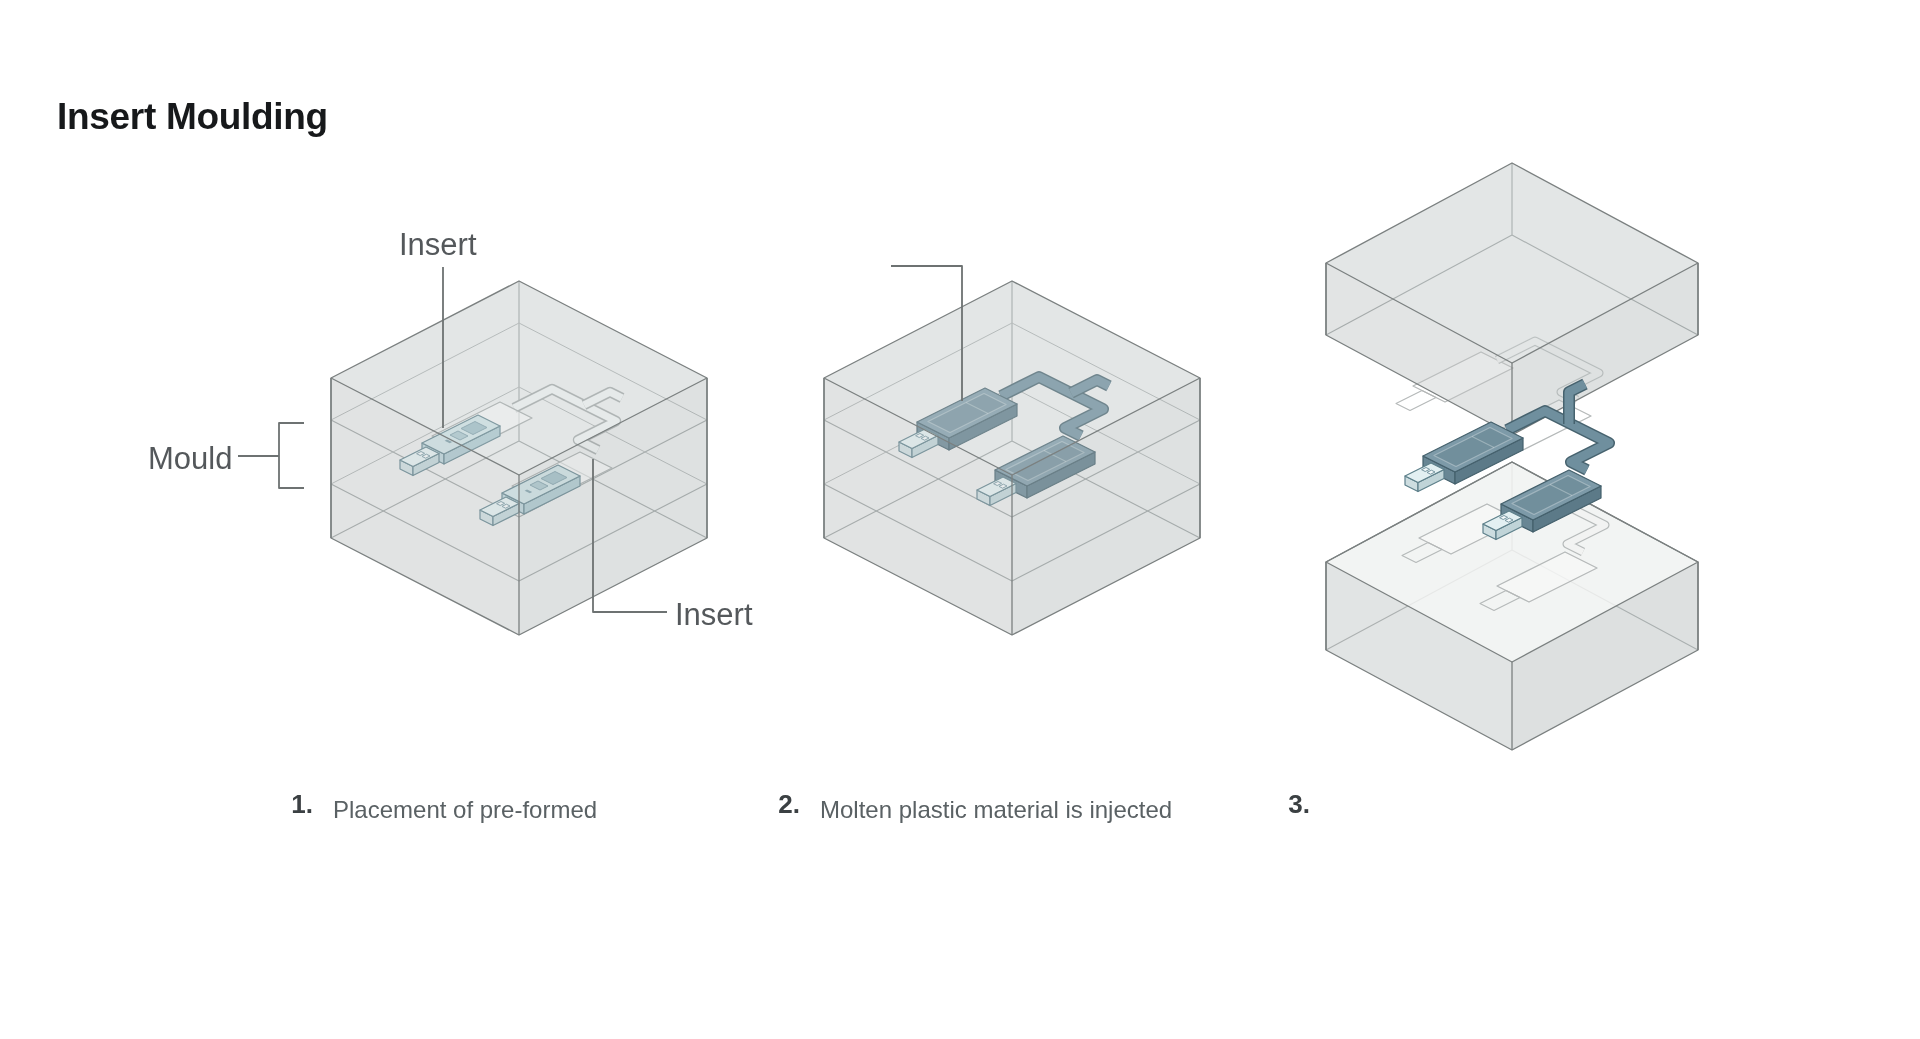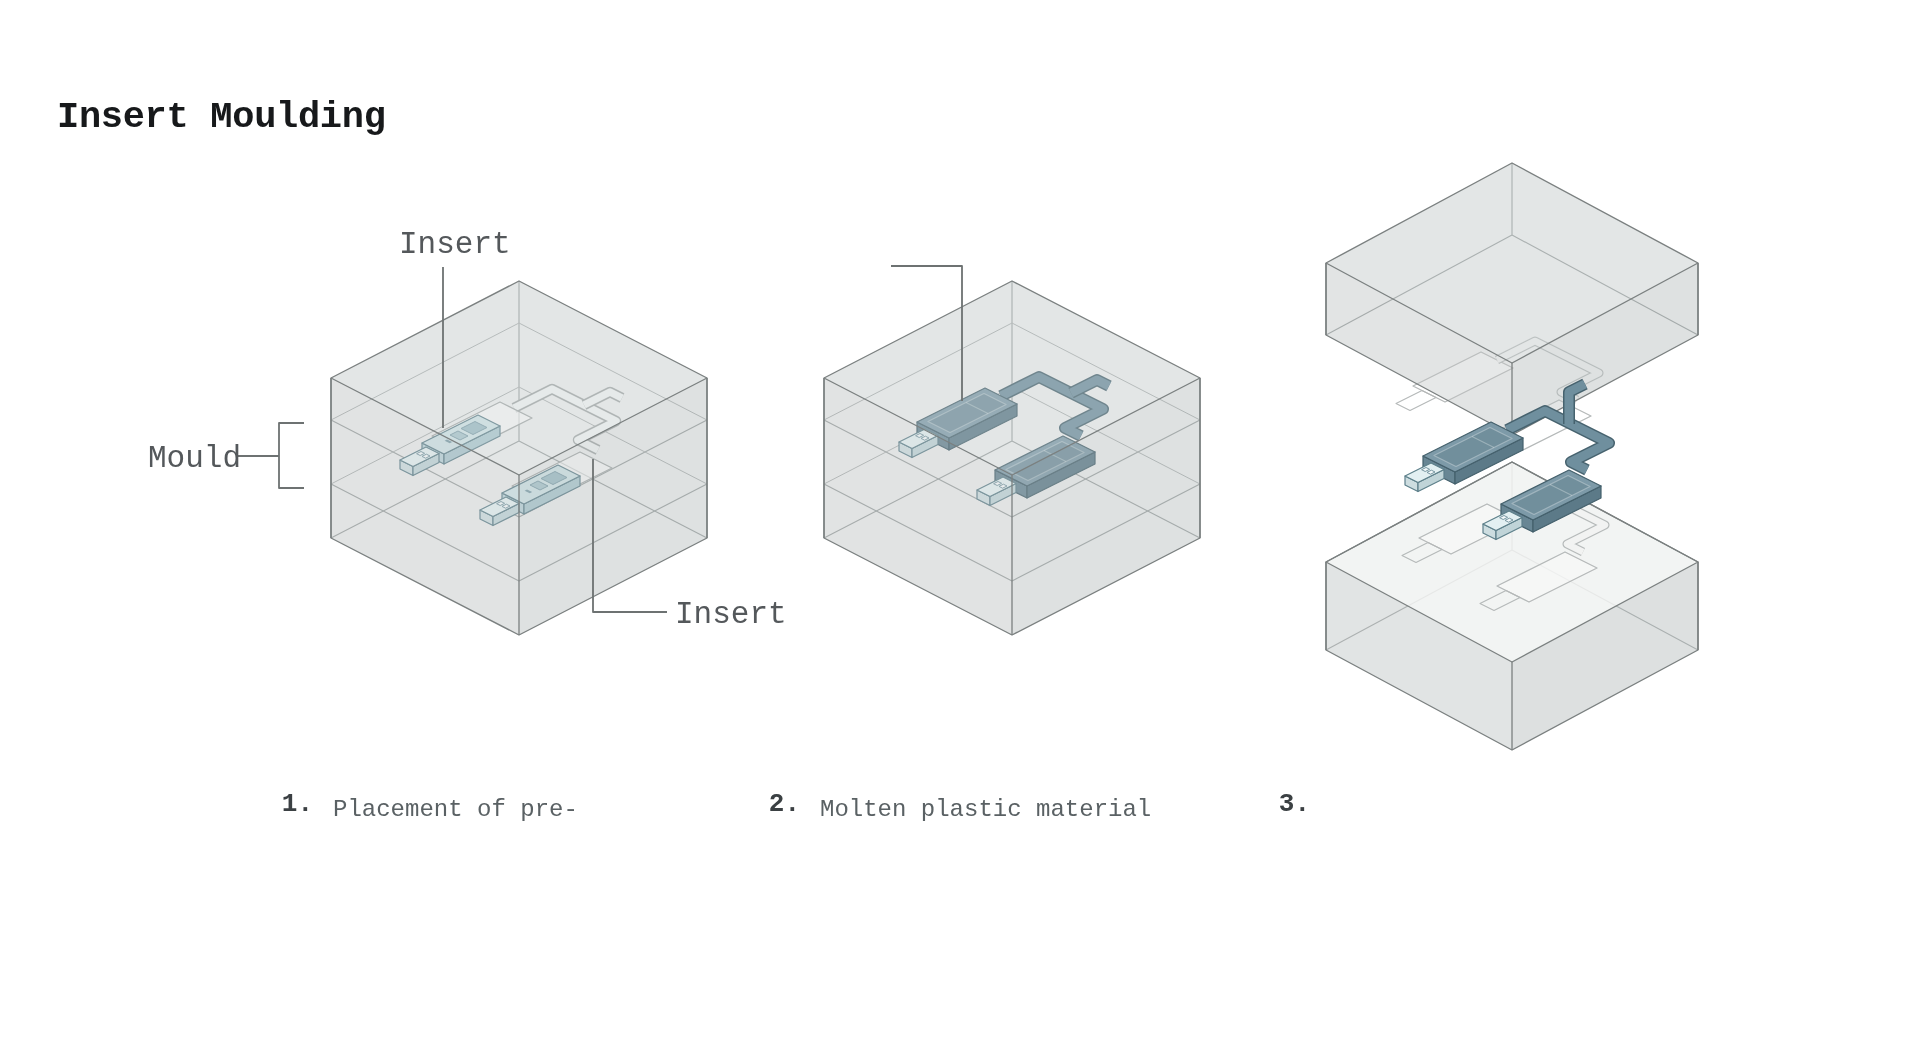--- a/index.html
+++ b/index.html
@@ -1,17 +1,17 @@
 <!DOCTYPE html>
 <html><head>
 <meta charset="utf-8">
 <style>
   html,body{margin:0;padding:0;background:#fff;}
   .canvas{position:relative;width:1920px;height:825px;background:#ffffff;overflow:hidden;
-          font-family:Liberation Mono, monospace;}
+          font-family:Liberation Sans, sans-serif;}
   #scene{position:absolute;left:0;top:0;}
   .page-title{position:absolute;left:57px;top:96px;margin:0;font-size:37px;font-weight:bold;
               letter-spacing:-0.3px;color:#17191b;}
   .lbl{position:absolute;font-size:31px;color:#54585b;white-space:nowrap;}
   .lbl.wrap{white-space:normal;line-height:41px;}
   .step{position:absolute;top:790px;display:flex;align-items:flex-start;}
   .step .num{font-size:26px;font-weight:bold;color:#3b4043;line-height:29px;width:32px;
              text-align:right;flex:0 0 32px;margin-right:20px;}
   .step p{margin:0;font-size:24px;color:#5a6164;line-height:39px;}
   .s1 p{width:290px;} .s2 p{width:365px;} .s3 p{width:345px;}

